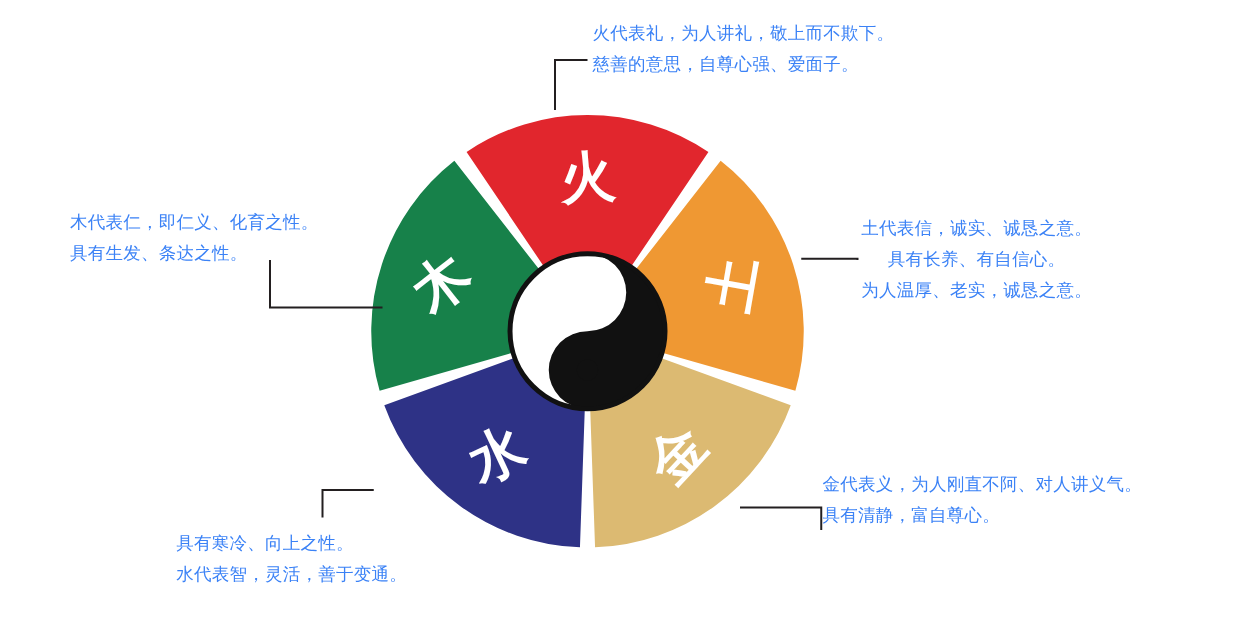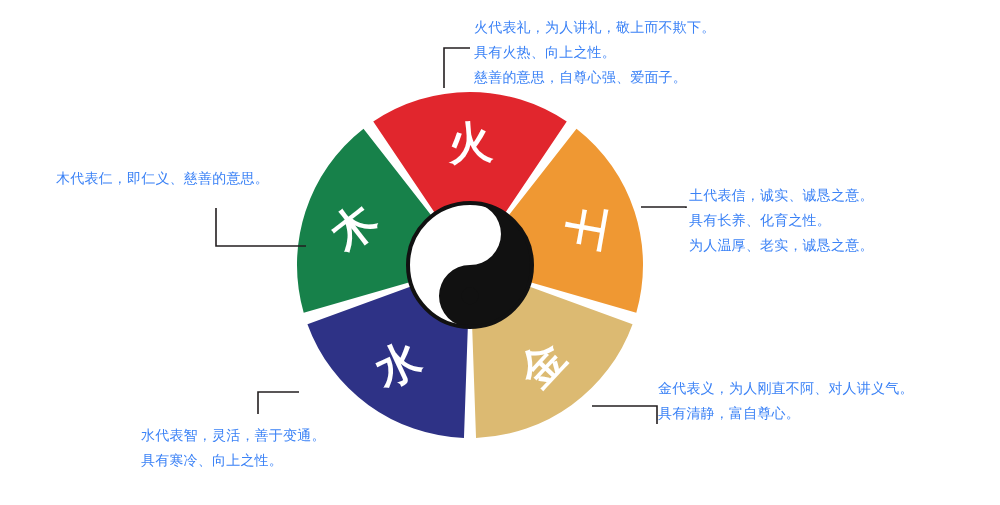--- a/index.html
+++ b/index.html
@@ -34,21 +34,21 @@
     font-size: 14px;
     line-height: 25px;
     letter-spacing: 0.2px;
     white-space: nowrap;
     color: #3b82f6;
     font-family: Liberation Mono, monospace;
   }
   .desc div { display: block; }
   #desc-fire  { left: 474px; top: 16px; }
   #desc-wood  { left: 56px;  top: 167px; }
-  #desc-earth { left: 689px; top: 184px; }
+  #desc-earth { left: 689px; top: 172px; text-align: center; }
   #desc-metal { left: 658px; top: 377px; }
   #desc-water { left: 141px; top: 424px; }
   .seg-char {
     font-family: "DejaVu Sans", "Liberation Sans", sans-serif;
     fill: #ffffff;
     font-size: 44px;
     font-weight: 700;
     text-anchor: middle;
     dominant-baseline: central;
   }
@@ -88,37 +88,37 @@
       <polyline points="444,88 444,48 470,48"></polyline>
       <polyline points="216,208 216,246 306,246"></polyline>
       <polyline points="686,208 686,207 641,207"></polyline>
       <polyline points="657,424 657,406 592,406"></polyline>
       <polyline points="258,414 258,392 299,392"></polyline>
     </g>
   </svg>
 
   <div class="desc" id="desc-fire">
     <div>火代表礼，为人讲礼，敬上而不欺下。</div>
-    <div>具有火热、向上之性。</div>
     <div>慈善的意思，自尊心强、爱面子。</div>
   </div>
 
   <div class="desc" id="desc-wood">
-    <div>木代表仁，即仁义、慈善的意思。</div>
+    <div>木代表仁，即仁义、化育之性。</div>
+    <div>具有生发、条达之性。</div>
   </div>
 
   <div class="desc" id="desc-earth">
     <div>土代表信，诚实、诚恳之意。</div>
-    <div>具有长养、化育之性。</div>
+    <div>具有长养、有自信心。</div>
     <div>为人温厚、老实，诚恳之意。</div>
   </div>
 
   <div class="desc" id="desc-metal">
     <div>金代表义，为人刚直不阿、对人讲义气。</div>
     <div>具有清静，富自尊心。</div>
   </div>
 
   <div class="desc" id="desc-water">
+    <div>具有寒冷、向上之性。</div>
     <div>水代表智，灵活，善于变通。</div>
-    <div>具有寒冷、向上之性。</div>
   </div>
 
 </div>
 
 </body></html>

